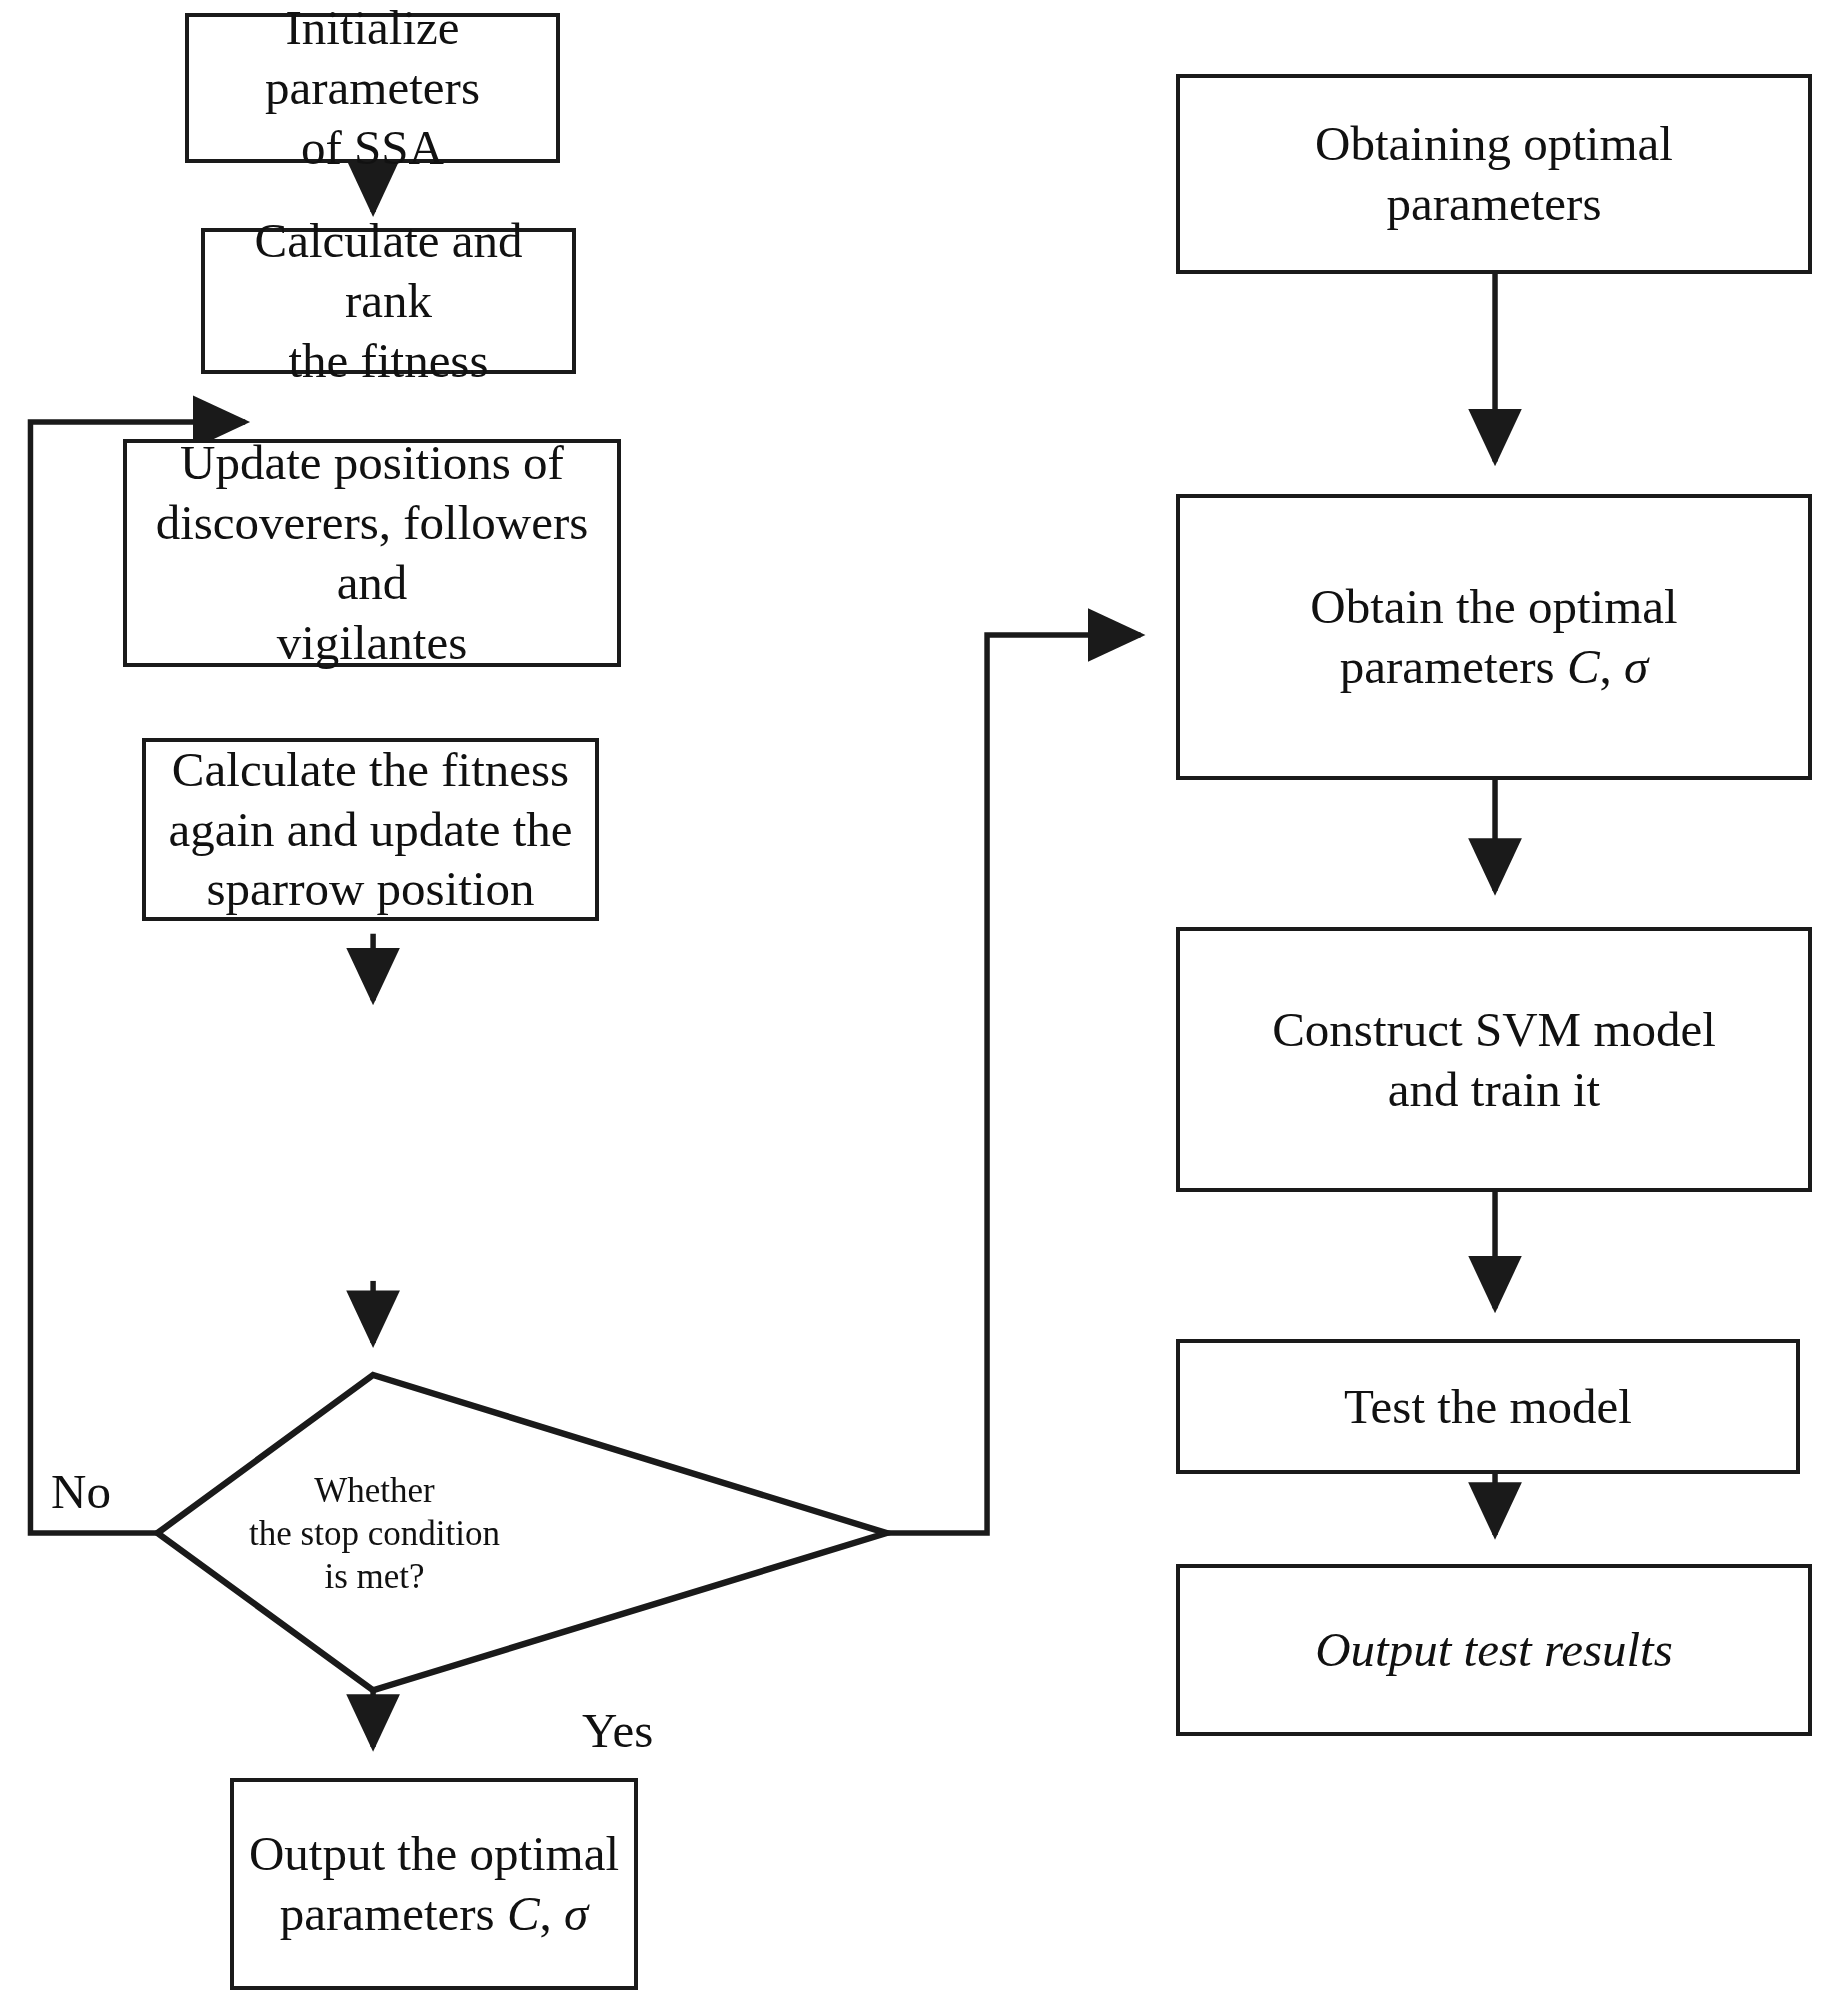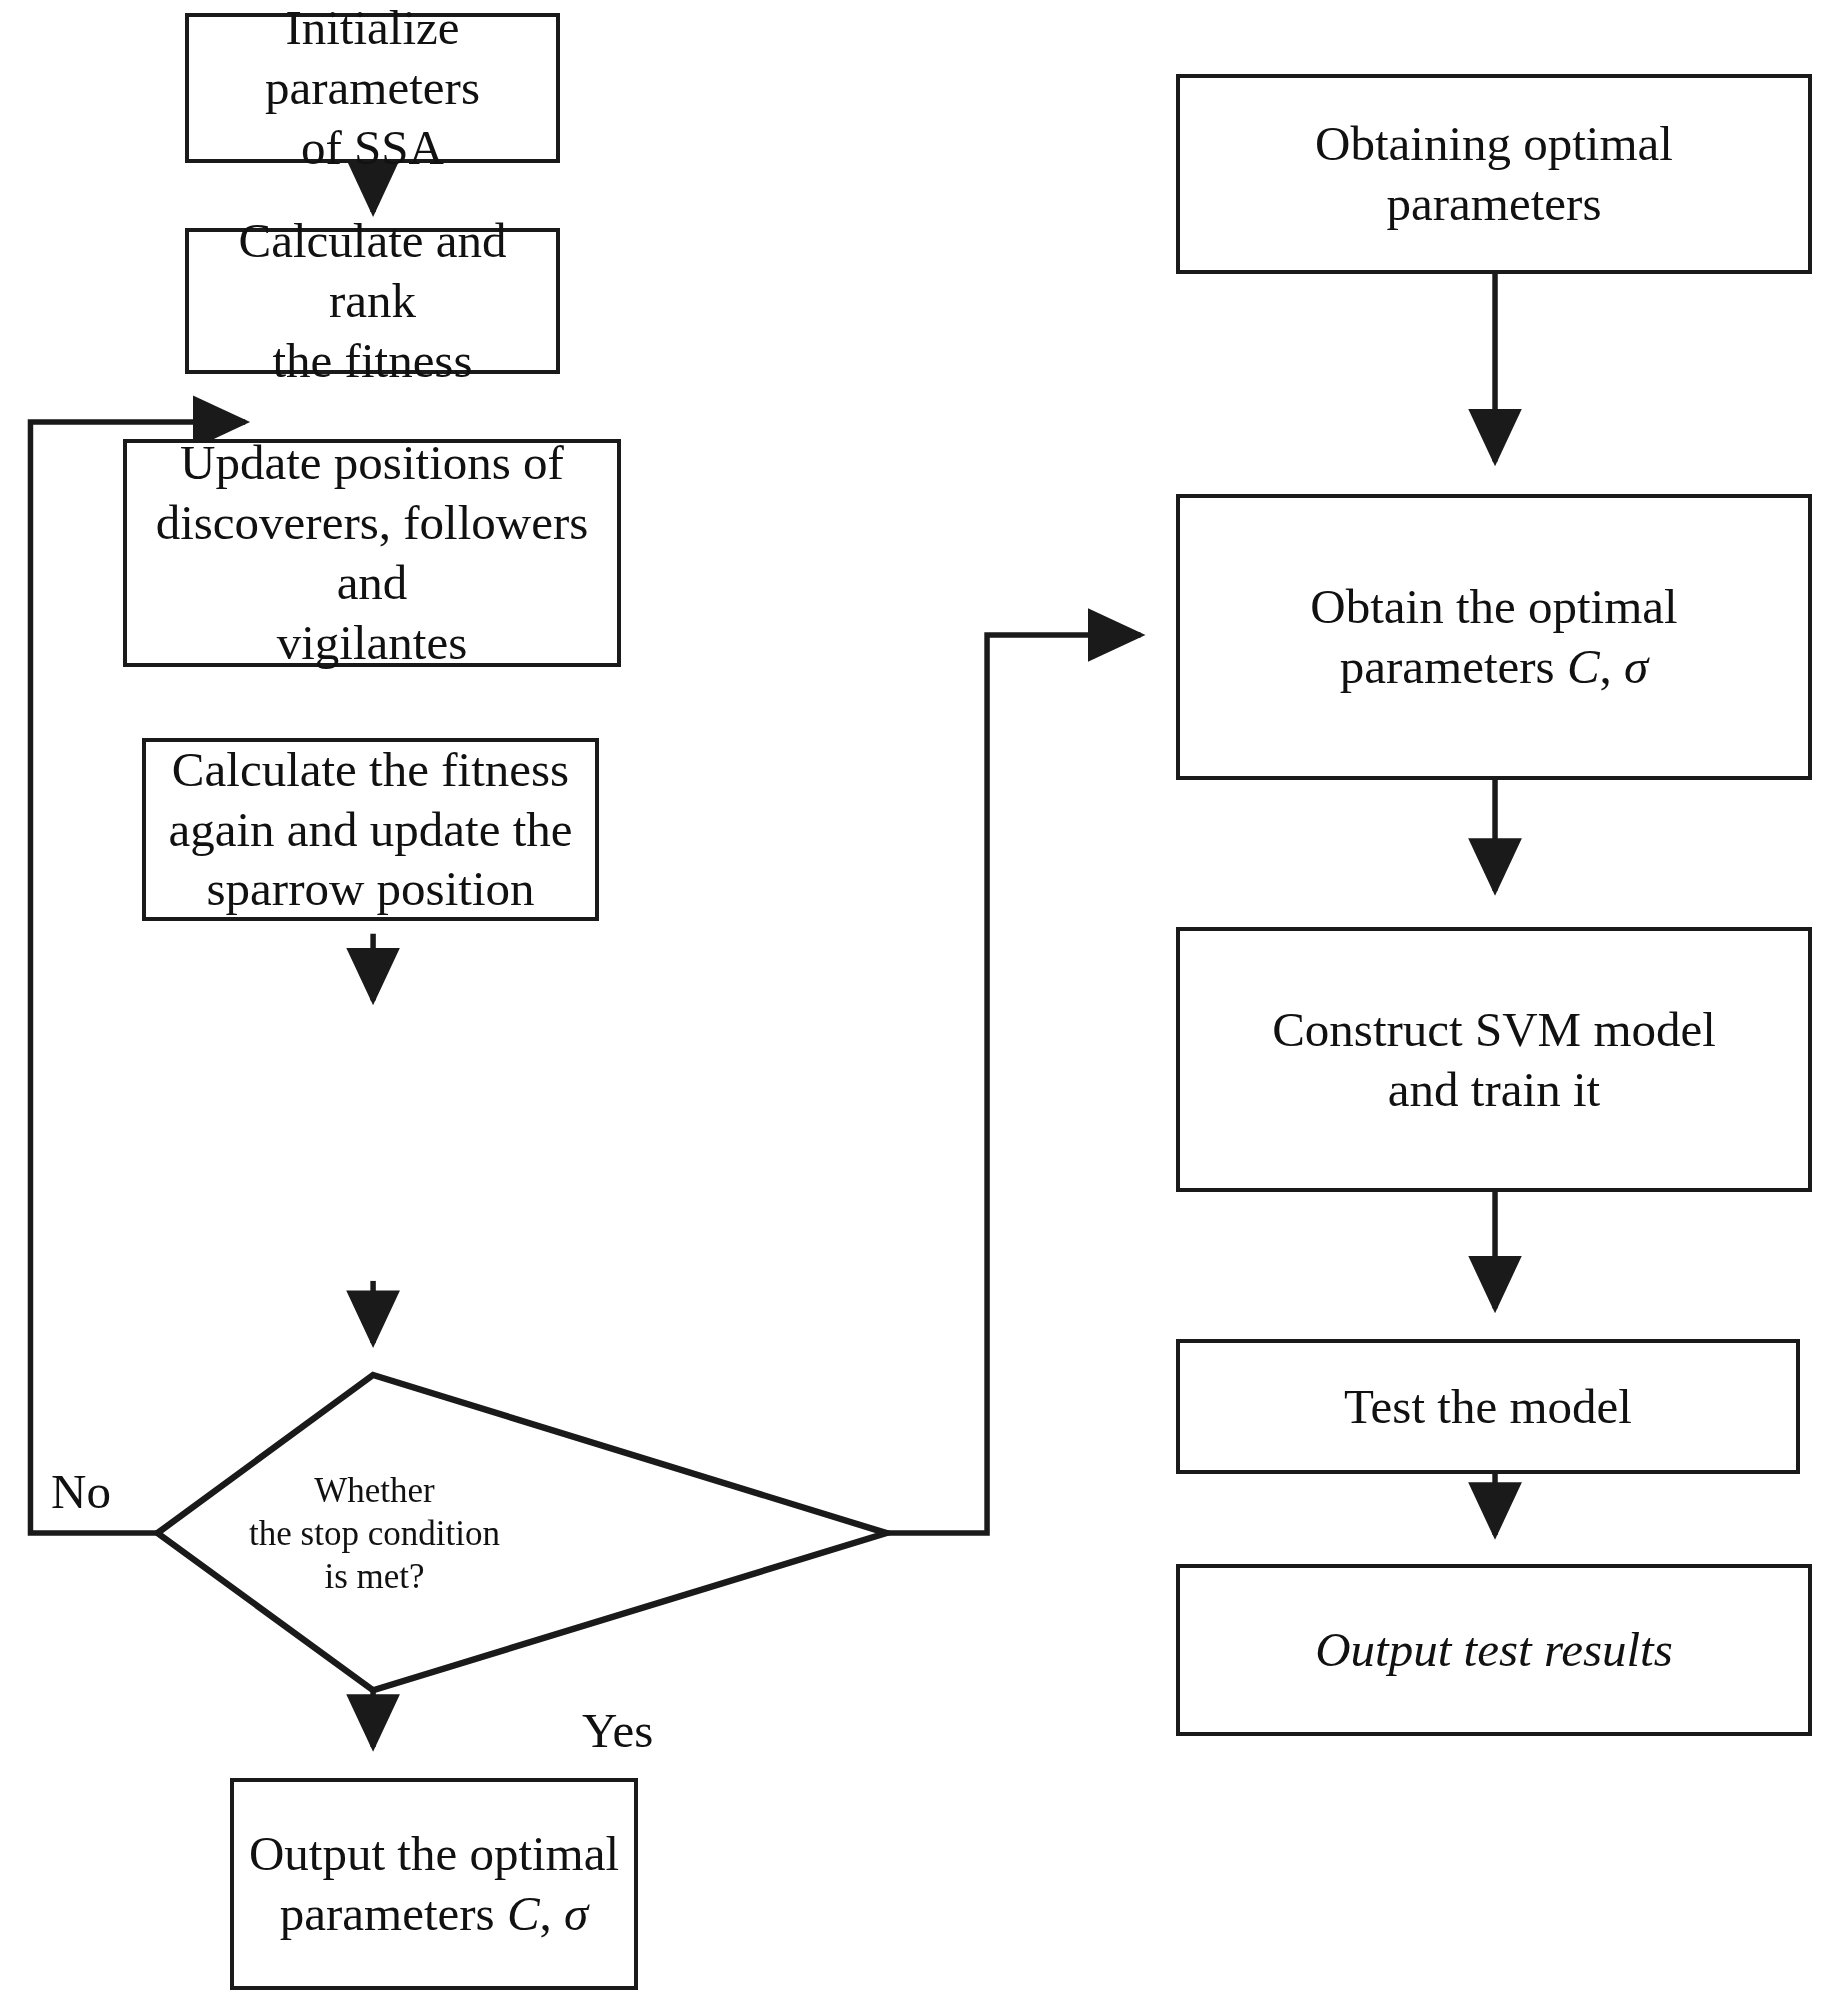--- a/index.html
+++ b/index.html
@@ -110,21 +110,21 @@
     </g>
   </svg>
 
   <div class="node-box" style="left:185px; top:12.8px; width:375px; height:150px;">
     <span class="node-text">
       <span>Initialize parameters</span><br>
       <span>of SSA</span>
     </span>
   </div>
 
-  <div class="node-box" style="left:185px; top:228px; width:375px; height:146px;">
+  <div class="node-box" style="left:201px; top:228px; width:375px; height:146px;">
     <span class="node-text">
       <span>Calculate and rank</span><br>
       <span>the fitness</span>
     </span>
   </div>
 
   <div class="node-box" style="left:142px; top:738px; width:457px; height:183px;">
     <span class="node-text">
       <span>Calculate the fitness</span><br>
       <span>again and update the</span><br>

